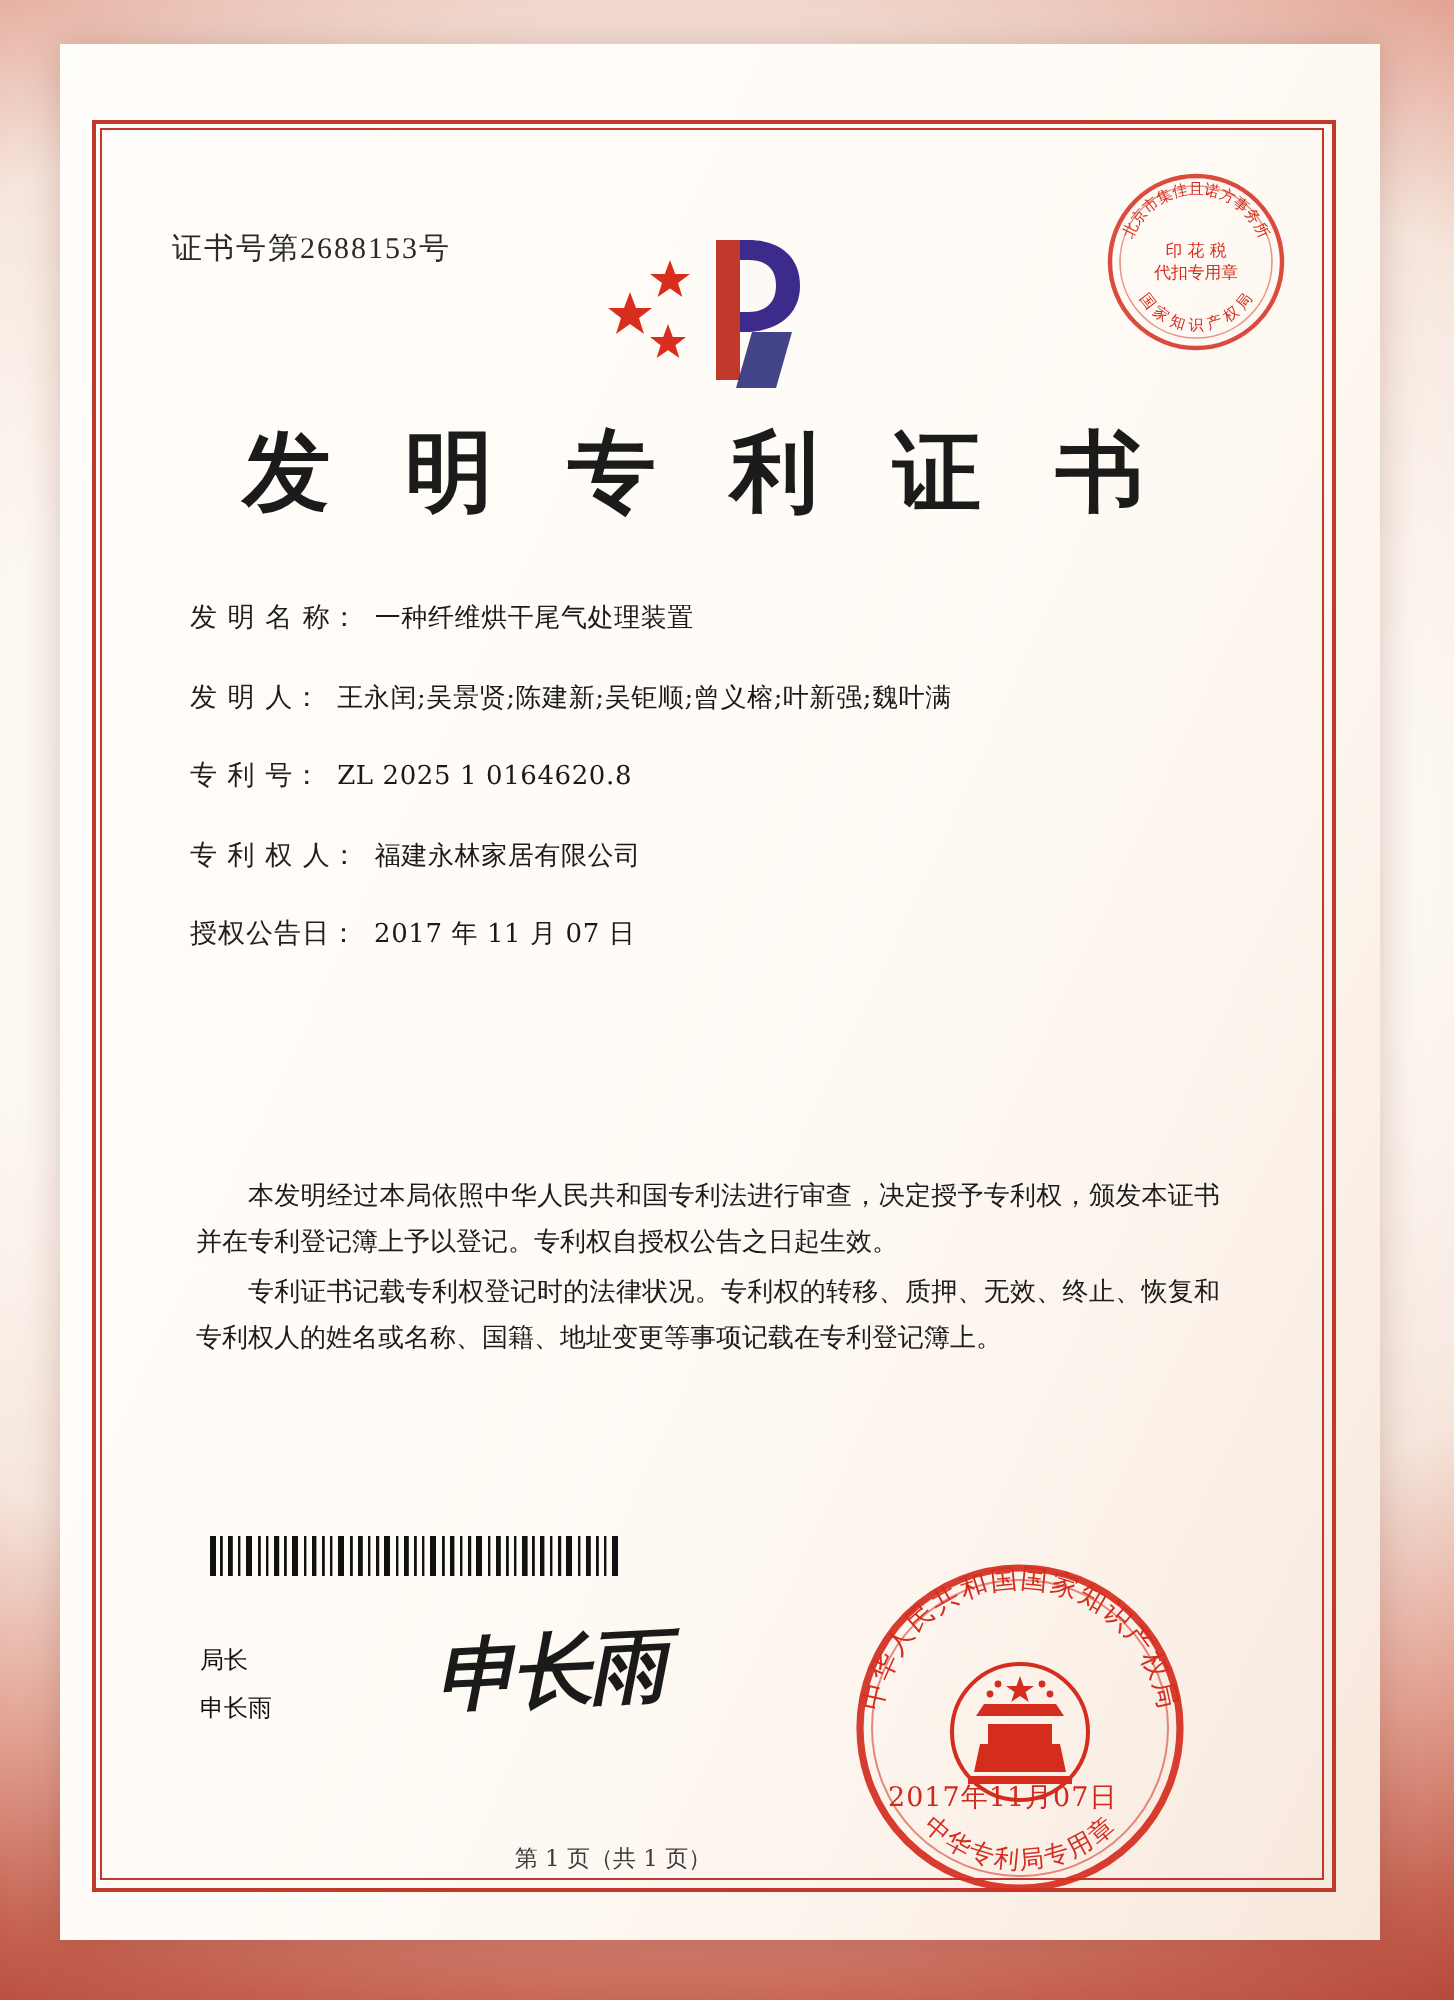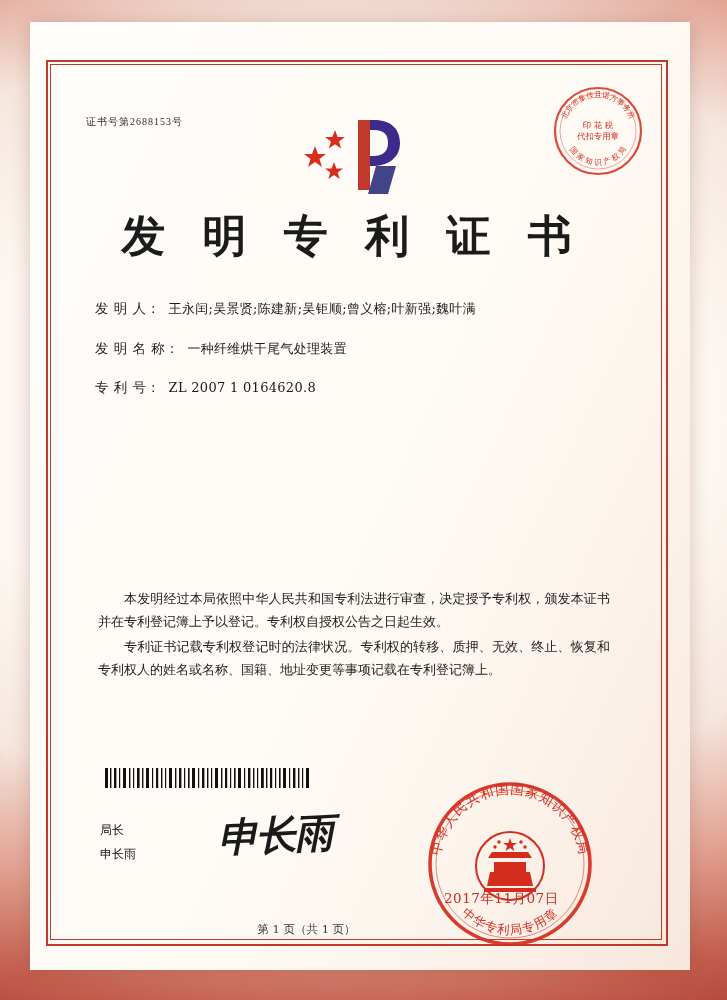--- a/index.html
+++ b/index.html
@@ -52,21 +52,21 @@
     width: 610px;
     height: 874px;
     border: 1px solid #c0392b;
   }
 
   
   .cert-no {
     position: absolute;
     left: 86px;
     top: 115px;
-    font-size: 10px;
+    font-size: 15px;
     letter-spacing: 1px;
     color: #2a2a2a;
     font-family: "Liberation Serif", serif;
   }
 
   
   .emblem {
     position: absolute;
     left: 300px;
     top: 110px;
@@ -248,30 +248,38 @@
       </text>
       <text x="46" y="43" font-size="8.4" fill="#d42d1e" text-anchor="middle" font-family="DejaVu Serif, serif">印 花 税</text>
       <text x="46" y="54" font-size="8.4" fill="#d42d1e" text-anchor="middle" font-family="DejaVu Serif, serif">代扣专用章</text>
     </svg>
   </div>
 
   <div class="title">发 明 专 利 证 书</div>
 
   <div class="fields">
     <div class="field-row">
+      <span class="field-label">发 明 名 称：</span>
+      <span class="field-value">一种纤维烘干尾气处理装置</span>
+    </div>
+    <div class="field-row">
       <span class="field-label">发 明 人：</span>
       <span class="field-value">王永闰;吴景贤;陈建新;吴钜顺;曾义榕;叶新强;魏叶满</span>
     </div>
     <div class="field-row">
-      <span class="field-label">发 明 名 称：</span>
-      <span class="field-value">一种纤维烘干尾气处理装置</span>
-    </div>
-    <div class="field-row">
       <span class="field-label">专 利 号：</span>
-      <span class="field-value">ZL 2007 1 0164620.8</span>
+      <span class="field-value">ZL 2025 1 0164620.8</span>
+    </div>
+    <div class="field-row">
+      <span class="field-label">专 利 权 人：</span>
+      <span class="field-value">福建永林家居有限公司</span>
+    </div>
+    <div class="field-row">
+      <span class="field-label">授权公告日：</span>
+      <span class="field-value">2017 年 11 月 07 日</span>
     </div>
   </div>
 
   <div class="body-text">
     <p>本发明经过本局依照中华人民共和国专利法进行审查，决定授予专利权，颁发本证书并在专利登记簿上予以登记。专利权自授权公告之日起生效。</p>
     <p>专利证书记载专利权登记时的法律状况。专利权的转移、质押、无效、终止、恢复和专利权人的姓名或名称、国籍、地址变更等事项记载在专利登记簿上。</p>
   </div>
 
   <div class="barcode">
     <svg width="208" height="20" viewBox="0 0 208 20" xmlns="http://www.w3.org/2000/svg">

